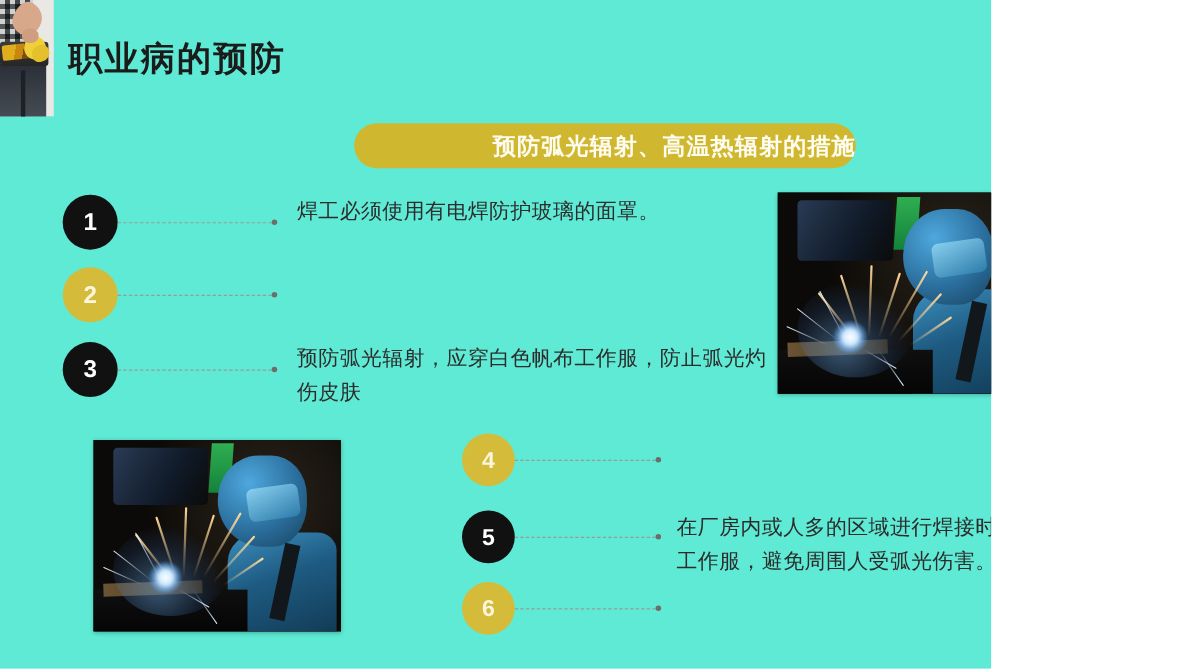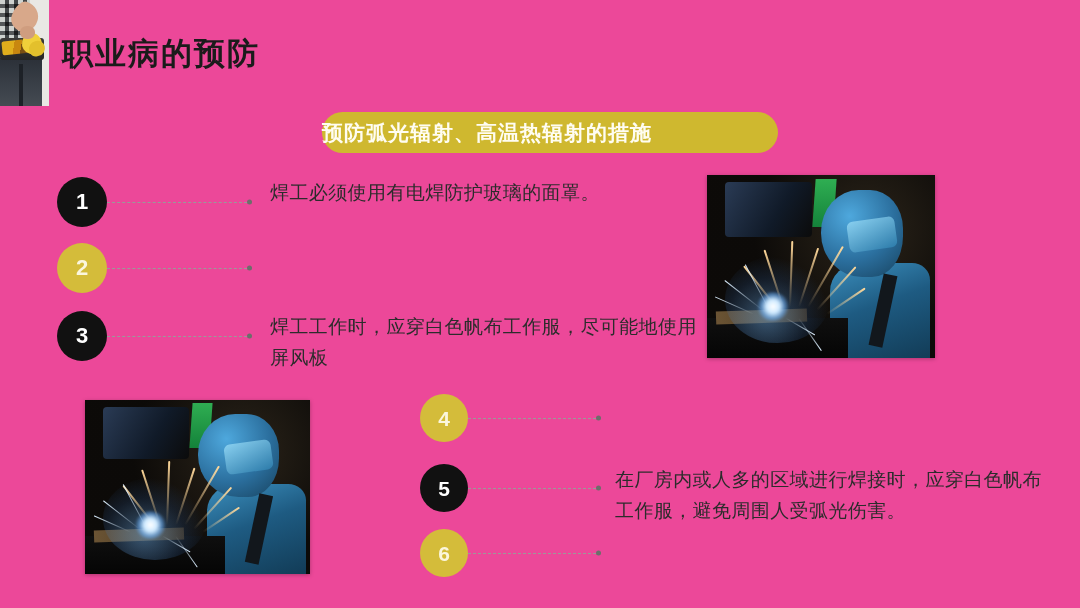--- a/index.html
+++ b/index.html
@@ -5,23 +5,23 @@
   html, body {
     margin: 0;
     padding: 0;
     background: #ffffff;
   }
   body {
     font-family: "Liberation Sans", "DejaVu Sans", sans-serif;
   }
   #slide {
     position: relative;
-    width: 1080px;
+    width: 901px;
     height: 608px;
-    background: #ec4899;
+    background: #5eead4;
     overflow: hidden;
   }
 
   
   .corner-photo {
     position: absolute;
     left: 0;
     top: 0;
     width: 49px;
     height: 106px;
@@ -118,21 +118,21 @@
   .banner {
     position: absolute;
     left: 322px;
     top: 112px;
     width: 456px;
     height: 41px;
     background: #cfb82f;
     border-radius: 21px;
     display: flex;
     align-items: center;
-    justify-content: flex-start;
+    justify-content: flex-end;
   }
   .banner-text {
     color: #fffdf2;
     font-size: 21px;
     font-weight: bold;
     letter-spacing: 1px;
     white-space: nowrap;
   }
 
   
@@ -323,21 +323,21 @@
       <span class="connector-dot"></span>
     </div>
   </div>
 
   <div class="bullet group-a" style="left:57px; top:311px;">
     <div class="badge dark">
       <span>3</span>
       <span class="connector"></span>
       <span class="connector-dot"></span>
     </div>
-    <div class="bullet-text">焊工工作时，应穿白色帆布工作服，尽可能地使用屏风板</div>
+    <div class="bullet-text">预防弧光辐射，应穿白色帆布工作服，防止弧光灼伤皮肤</div>
   </div>
 
   <div class="bullet group-b" style="left:420px; top:394px;">
     <div class="badge gold">
       <span>4</span>
       <span class="connector"></span>
       <span class="connector-dot"></span>
     </div>
   </div>
 

